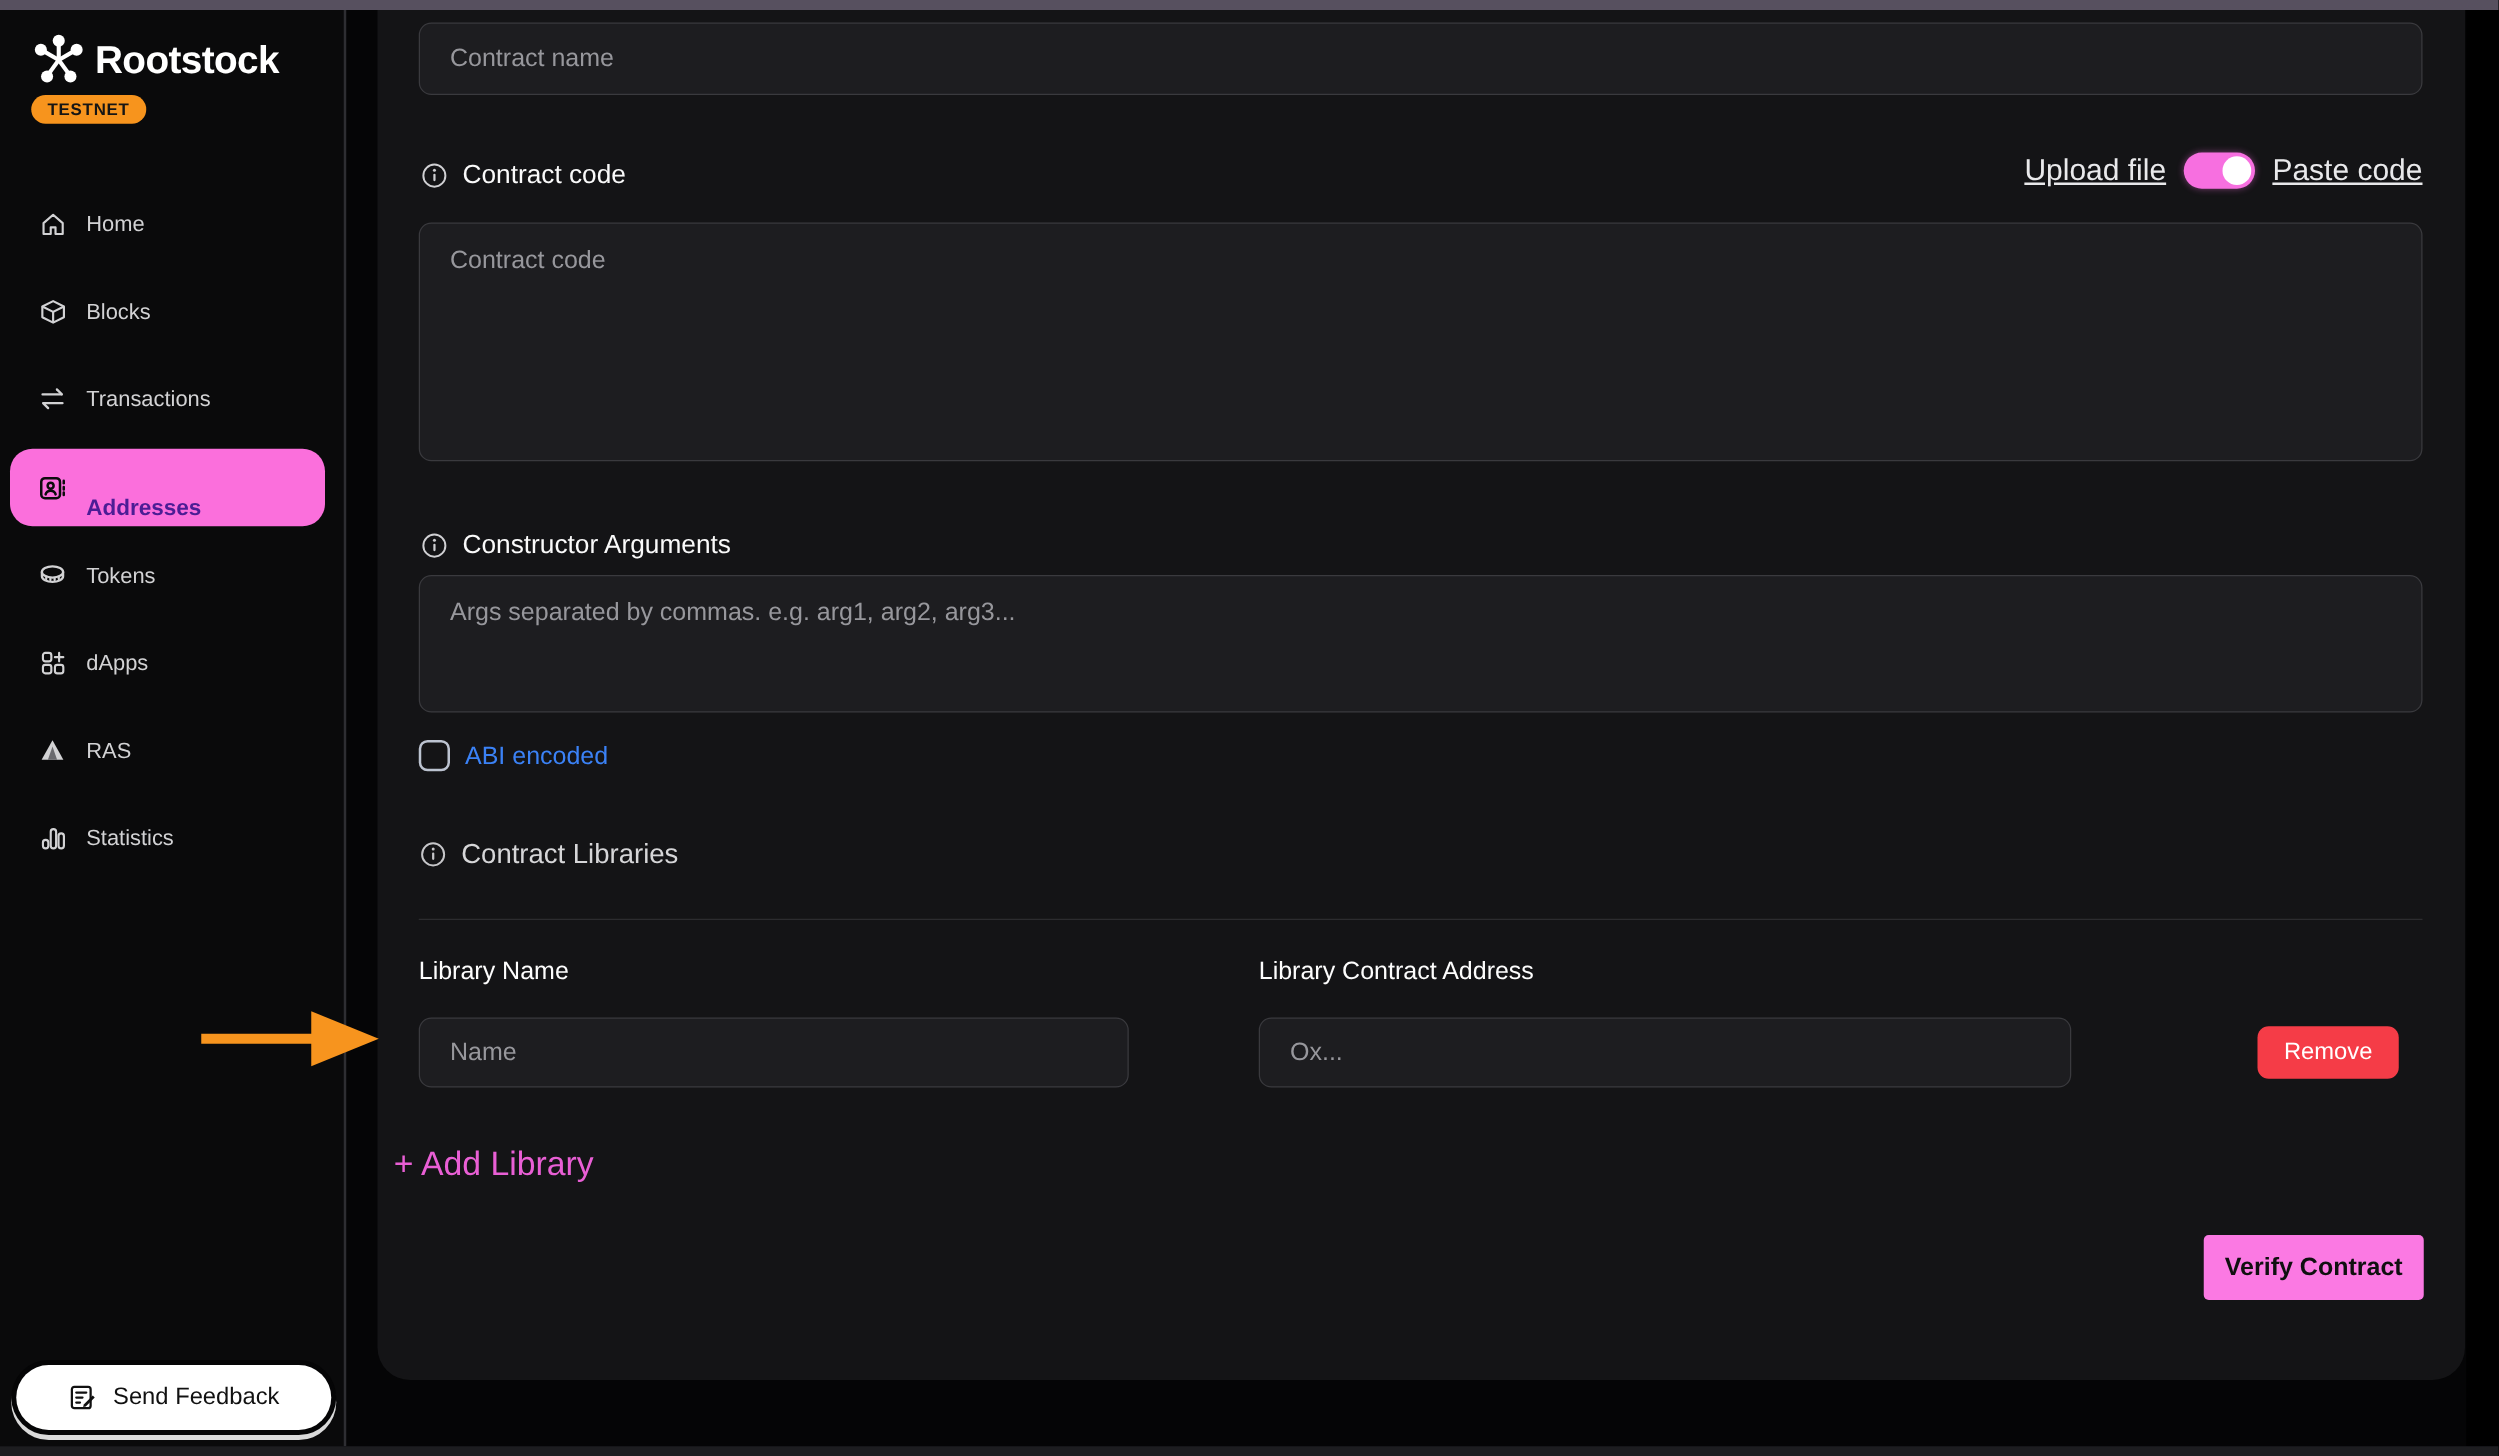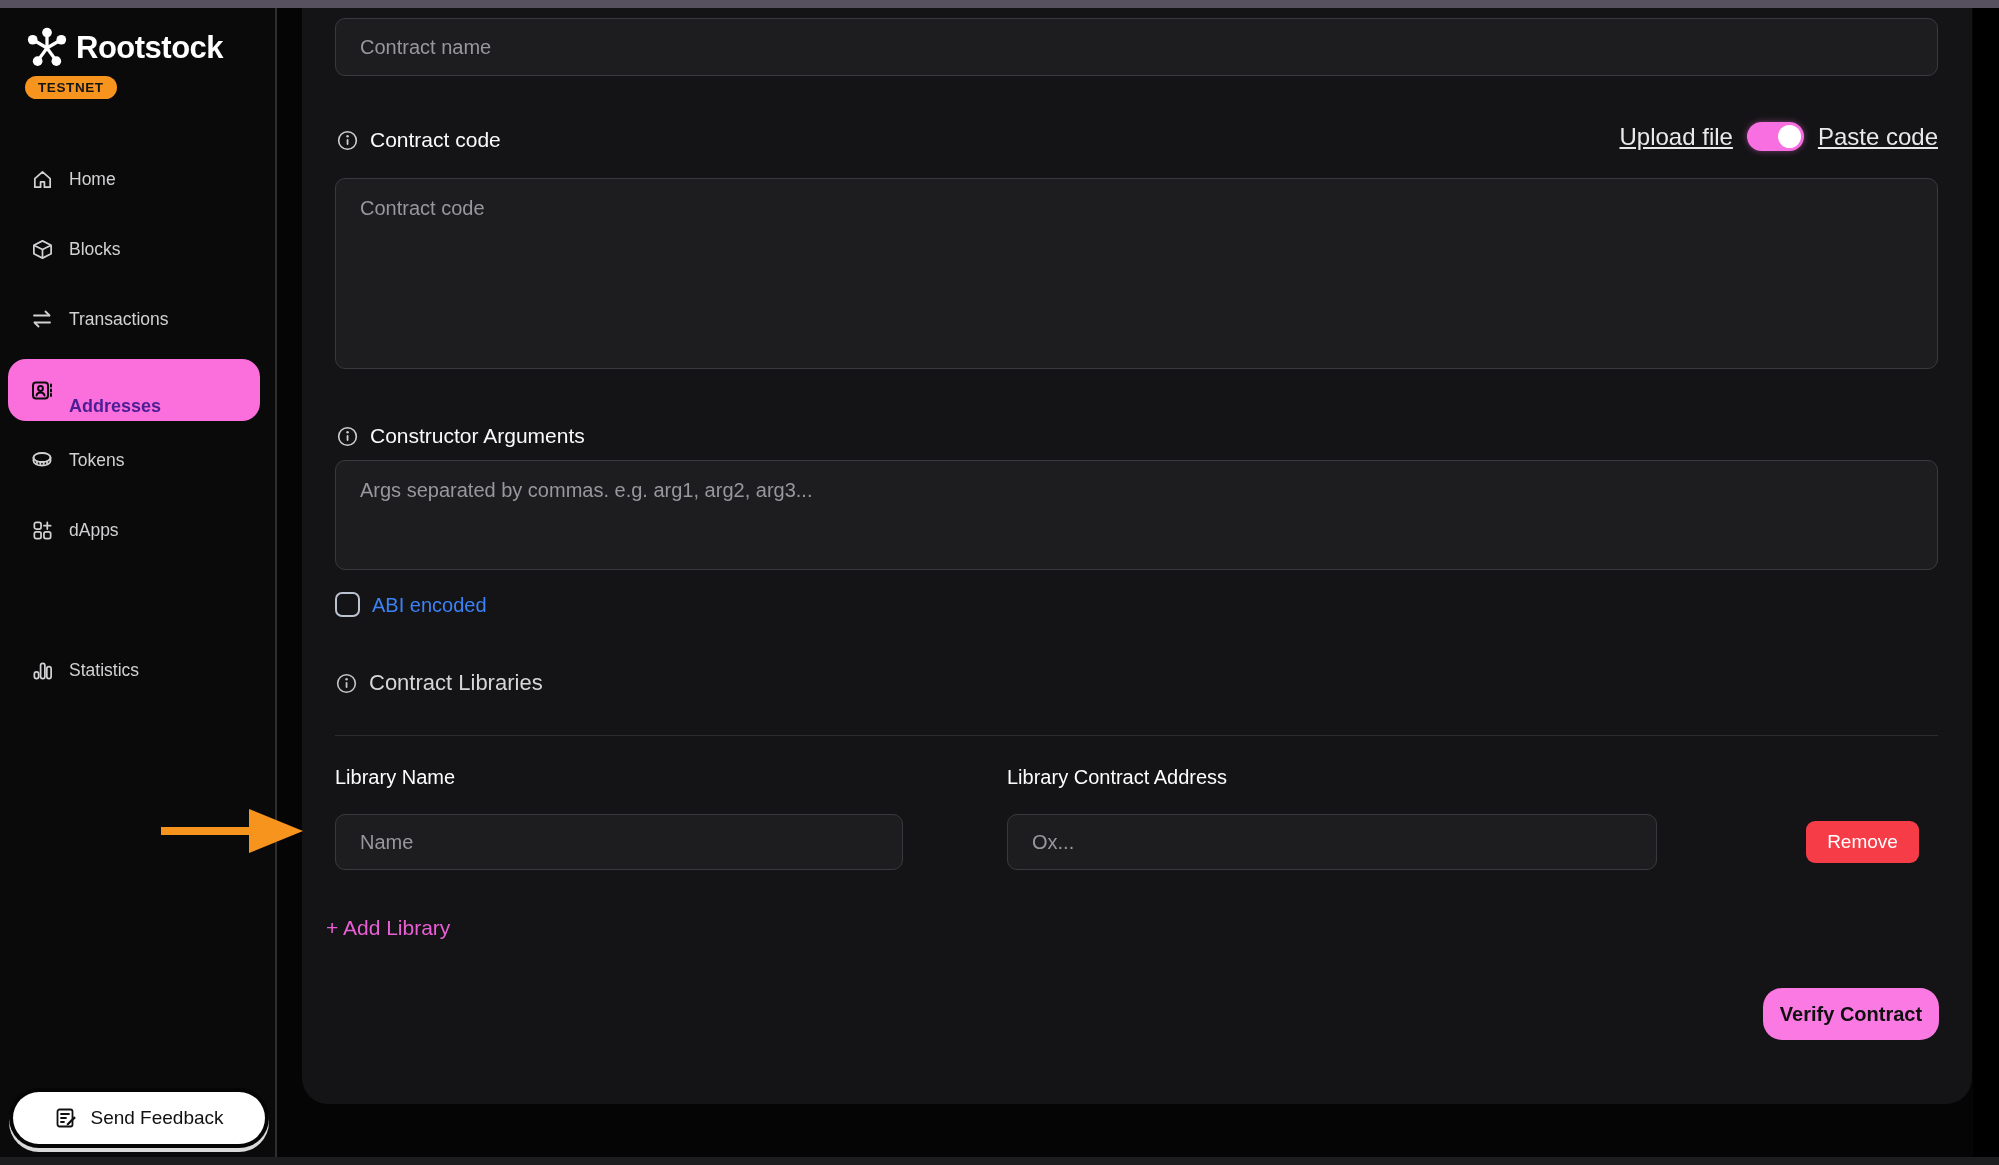--- a/index.html
+++ b/index.html
@@ -49,22 +49,22 @@
   .toggle .knob { position:absolute; right:3px; top:3px; width:23px; height:23px; background:#fff; border-radius:50%; }
 
   .checkbox { position:absolute; left:335px; top:592px; width:25px; height:25px; border:2px solid #bcc3d0; border-radius:7px; background:transparent; cursor:pointer; }
   .checkbox-label { position:absolute; left:372px; top:594px; color:#3b82f6; font-size:20px; }
 
   .divider { position:absolute; left:335px; top:735px; width:1603px; height:1px; background:#2c2c2f; }
 
   .col-label { position:absolute; color:#fdfdfd; font-size:20px; font-weight:500; }
 
   .remove-btn { position:absolute; left:1806px; top:821px; width:113px; height:42px; background:#f53c47; border:none; border-radius:9px; color:#fff; font-size:19px; font-family:"Liberation Sans", sans-serif; cursor:pointer; }
-  .add-library { position:absolute; left:326px; top:916px; color:#e95fd5; font-size:21px; cursor:pointer; }
-  .verify-btn { position:absolute; left:1763px; top:988px; width:176px; height:52px; background:#fb79e3; border:none; border-radius:19px; color:#101010; font-size:20px; font-weight:600; font-family:"Liberation Sans", sans-serif; cursor:pointer; }
+  .add-library { position:absolute; left:315px; top:916px; color:#e95fd5; font-size:27px; cursor:pointer; }
+  .verify-btn { position:absolute; left:1763px; top:988px; width:176px; height:52px; background:#fb79e3; border:none; border-radius:4px; color:#101010; font-size:20px; font-weight:600; font-family:"Liberation Sans", sans-serif; cursor:pointer; }
 
   .pointer-arrow { position:absolute; left:155px; top:806px; }
 </style>
 </head>
 <body>
 
 <div id="page">
 
   <div class="top-strip"></div>
 
@@ -148,20 +148,29 @@
         <svg width="23" height="23" viewBox="0 0 24 24" fill="none" stroke-width="1.8" stroke-linecap="round">
           <rect x="3.5" y="3.5" width="7" height="7" rx="2"></rect>
           <rect x="3.5" y="13.5" width="7" height="7" rx="2"></rect>
           <rect x="13.5" y="13.5" width="7" height="7" rx="2"></rect>
           <path d="M17 3.5 V10.5 M13.5 7 H20.5"></path>
         </svg>
       </span>
       <span class="nav-label">dApps</span>
     </div>
 
+    <div class="nav-item" style="top:561px">
+      <span class="nav-icon">
+        <svg width="22" height="22" viewBox="0 0 24 24">
+          <path d="M12 3.5 L21.5 20.5 H2.5 Z" fill="#d2d2d4" stroke="none"></path>
+          <path d="M12 9 L16 20.5 H8 Z" fill="#6a6a6e" stroke="none"></path>
+        </svg>
+      </span>
+      <span class="nav-label">RAS</span>
+    </div>
 
     <div class="nav-item" style="top:631px">
       <span class="nav-icon">
         <svg width="23" height="23" viewBox="0 0 24 24" fill="none" stroke-width="1.8">
           <rect x="3.5" y="13.5" width="4.5" height="7" rx="2.2"></rect>
           <rect x="10" y="4.5" width="4.5" height="16" rx="2.2"></rect>
           <rect x="16.5" y="8" width="4.5" height="12.5" rx="2.2"></rect>
         </svg>
       </span>
       <span class="nav-label">Statistics</span>

